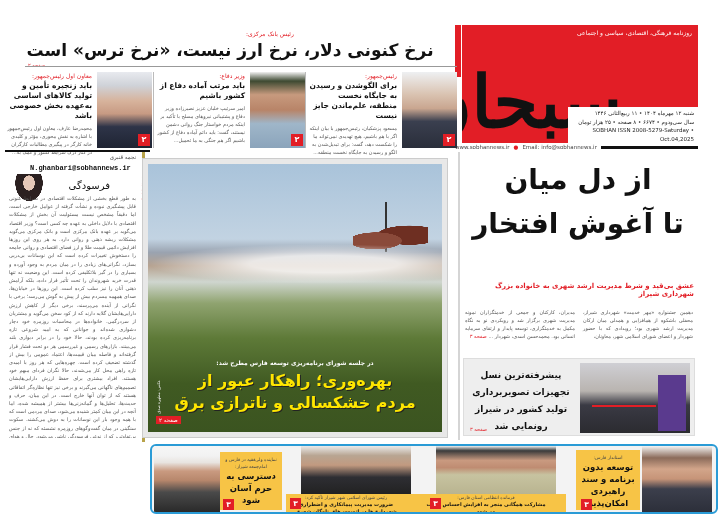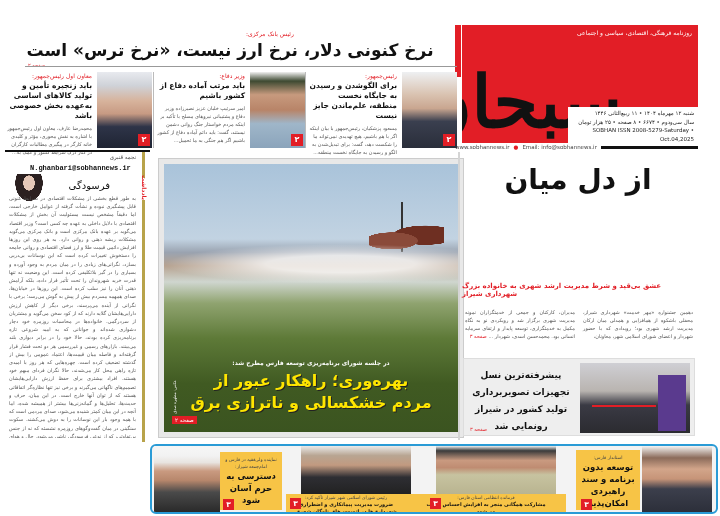--- a/index.html
+++ b/index.html
@@ -50,37 +50,37 @@
   .column .author-tag { position: absolute; right: 6px; top: 2px; font-size: 5.5px; color: #444; }
   .column .email { position: absolute; left: 25px; top: 12px; font-family: Liberation Mono, monospace; font-size: 7px; font-weight: bold; color: #111; direction: ltr; }
   .column .portrait { position: absolute; left: 8px; top: 22px; width: 32px; height: 30px; background: radial-gradient(ellipse at 50% 30%, #e5c8b8 0 25%, #2b2020 26% 60%, #fff 61%); border-radius: 2px; }
   .column .col-title { position: absolute; right: 32px; top: 28px; font-size: 10px; font-weight: normal; color: #111; }
   .column .col-body { position: absolute; right: 6px; left: 4px; top: 42px; bottom: 0; font-size: 5px; line-height: 8.2px; color: #555; text-align: justify; overflow: hidden; }
   .column-rule { left: 142px; top: 152px; width: 3px; height: 290px; background: #b8a34a; }
   .column-badge { left: 139px; top: 178px; width: 9px; height: 22px; background: #fff; color: #e21e26; font-size: 6px; writing-mode: vertical-rl; text-align: center; font-weight: bold; }
   .column-top-rule { left: 5px; top: 150px; width: 145px; height: 2px; background: #111; }
 
   
-  .main-photo-frame { left: 158px; top: 158px; width: 306px; height: 280px; background: #e8e8e8; border: 1px solid #ccc; padding: 19px; }
+  .main-photo-frame { left: 142px; top: 158px; width: 306px; height: 280px; background: #e8e8e8; border: 1px solid #ccc; padding: 19px; }
   .main-photo {
     position: absolute; left: 5px; top: 5px; right: 5px; bottom: 5px;
     background:
       linear-gradient(180deg, #a9c3da 0%, #c2d3e2 28%, #9aa3b0 33%, #b7a391 38%, #cfd6cf 44%, #8fa36f 52%, #5e7a38 65%, #405a22 82%, #3b5420 100%);
   }
   .main-photo .pole { position: absolute; left: 237px; top: 38px; width: 2px; height: 50px; background: #333; }
   .main-photo .trees { position: absolute; left: 205px; top: 60px; width: 75px; height: 28px; background: radial-gradient(ellipse at 30% 60%, #8a4a3a 0 35%, transparent 36%), radial-gradient(ellipse at 75% 40%, #6e2f22 0 40%, transparent 41%); }
   .main-photo .mist { position: absolute; left: 0; right: 0; top: 80px; height: 40px; background: radial-gradient(ellipse at 60% 50%, rgba(255,255,255,.75) 0 30%, rgba(255,255,255,0) 70%); }
   .main-kicker { position: absolute; left: 0; right: 0; top: 195px; text-align: center; font-size: 6px; color: #fff; font-weight: bold; }
   .main-title { position: absolute; left: 0; right: 0; top: 206px; text-align: center; font-size: 16px; font-weight: bold; color: #ffe600; line-height: 22px; text-shadow: 1px 1px 0 #222; }
   .main-page-ref { position: absolute; left: 8px; bottom: 8px; background: #e21e26; color: #fff; font-size: 5.5px; padding: 1px 3px; }
   .photo-credit { position: absolute; left: 8px; bottom: 18px; font-size: 4px; color: #eee; writing-mode: vertical-rl; transform: rotate(180deg); }
 
   
   .lead-title { left: 462px; top: 158px; width: 232px; text-align: center; font-size: 28px; font-weight: bold; color: #111; line-height: 44px; }
-  .lead-subtitle { left: 462px; top: 282px; width: 232px; text-align: left; font-size: 7px; color: #e21e26; font-weight: bold; }
+  .lead-subtitle { left: 462px; top: 282px; width: 232px; text-align: right; font-size: 7px; color: #e21e26; font-weight: bold; }
   .lead-body { left: 465px; top: 308px; width: 228px; height: 42px; font-size: 5px; line-height: 8px; color: #555; display: flex; gap: 8px; }
   .lead-body p { flex: 1; text-align: justify; }
   .lead-page-ref { color: #e21e26; }
   .right-frame { left: 458px; top: 152px; width: 2px; height: 288px; background: #d5d5d5; }
 
   .sub-story { left: 463px; top: 358px; width: 232px; height: 78px; background: #eeeeee; border: 1px solid #ddd; }
   .sub-story .photo { position: absolute; right: 4px; top: 4px; width: 110px; height: 70px; background: linear-gradient(180deg, #cfcfd4 0%, #b9b4b0 40%, #3a3a44 60%, #2b2b30 100%); }
   .sub-story .photo .banner { position: absolute; right: 4px; top: 12px; width: 28px; height: 56px; background: #5a3a8e; }
   .sub-story .photo .ribbon { position: absolute; left: 12px; right: 34px; top: 42px; height: 2px; background: #e21e26; }
   .sub-story .title { position: absolute; left: 4px; right: 120px; top: 8px; text-align: center; font-size: 9px; font-weight: bold; line-height: 17px; color: #111; }
@@ -176,20 +176,21 @@
       <div>مردم خشکسالی و ناترازی برق</div>
     </div>
     <div class="photo-credit">عکس: مطهره صدق</div>
     <div class="main-page-ref">صفحه ۲</div>
   </div>
 </div>
 
 <div class="abs right-frame"></div>
 <div class="abs lead-title">
   <div>از دل میان</div>
+  <div>تا آغوش افتخار</div>
 </div>
 <div class="abs lead-subtitle">عشق بی‌قید و شرط مدیریت ارشد شهری به خانواده بزرگ شهرداری شیراز</div>
 <div class="abs lead-body">
   <p>دهمین جشنواره «مهر خدمت» شهرداری شیراز، محفلی باشکوه از همافزایی و همدلی میان ارکان مدیریت ارشد شهری بود؛ رویدادی که با حضور شهردار و اعضای شورای اسلامی شهر، معاونان،</p>
   <p><span>مدیران، کارکنان و جمعی از خدمتگزاران نمونه مدیریت شهری برگزار شد و رویکردی نو به نگاه مکمل به خدمتگزاری، توسعه پایدار و ارتقای سرمایه انسانی بود. محمدحسن اسدی، شهردار ...</span> <span class="lead-page-ref">صفحه ۳</span></p>
 </div>
 
 <div class="abs sub-story">
   <div class="photo">
     <div class="banner"></div>

